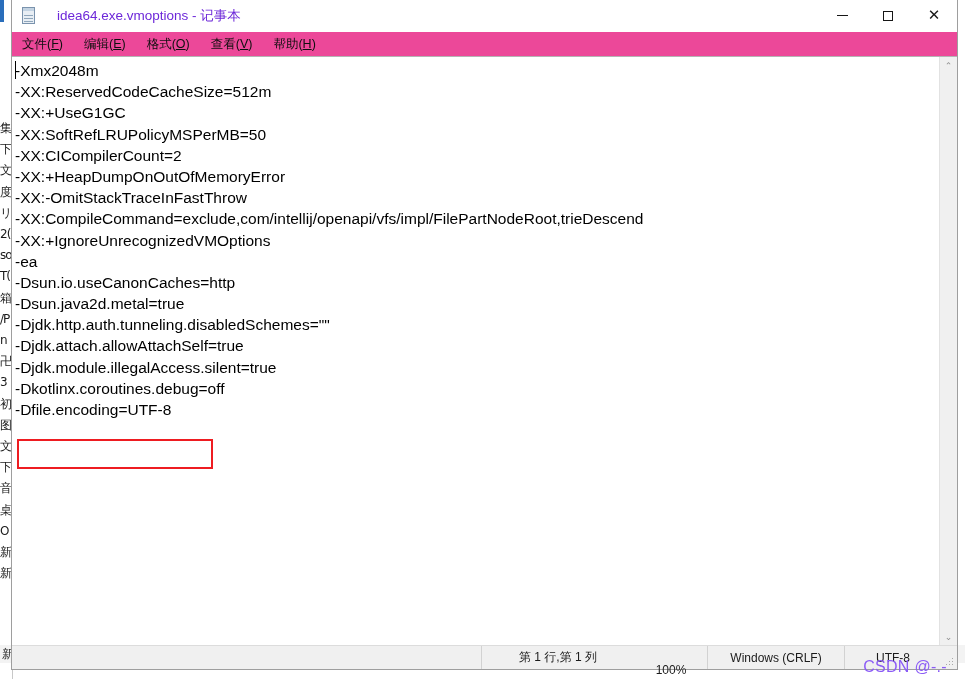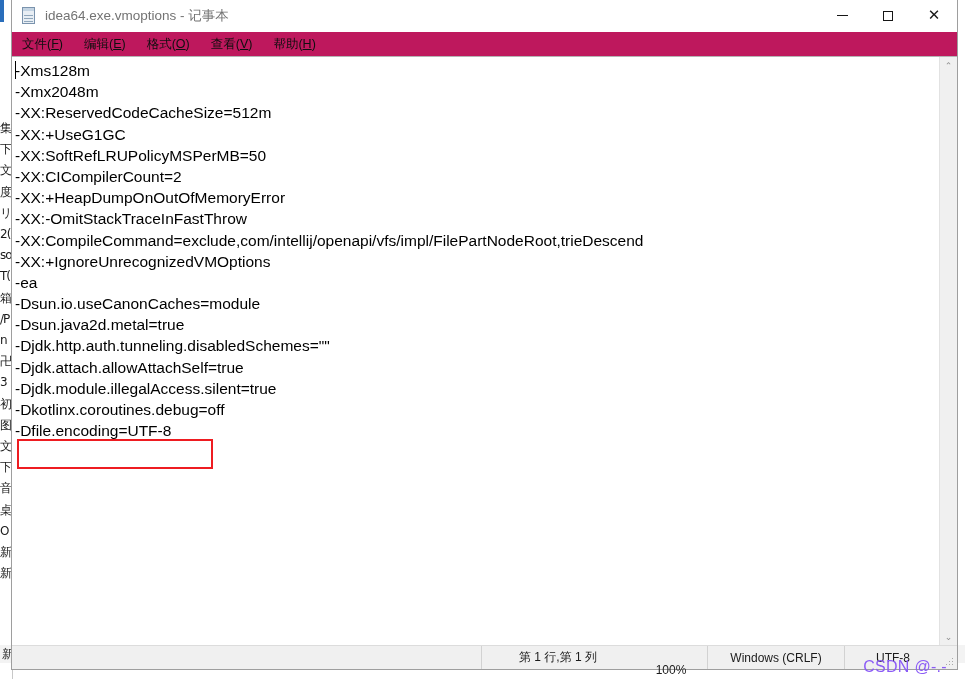--- a/index.html
+++ b/index.html
@@ -111,23 +111,23 @@
     border-bottom: none;
     box-sizing: border-box;
   }
   .title-icon .ln {
     position: absolute;
     left: 3px;
     width: 9px; height: 1px;
     background: #8fa6bb;
   }
   .title-text {
-    margin-left: 8px;
+    margin-left: 20px;
     font-size: 13.5px;
-    color: #737373;
+    color: #6d28d9;
     white-space: nowrap;
     flex: 0 0 auto;
   }
   .title-spacer { flex: 1 1 auto; }
 
   .win-btns { display: flex; height: 31px; flex: 0 0 auto; }
   .win-btn {
     width: 46px; height: 31px;
     display: flex; align-items: center; justify-content: center;
     font-size: 13px; color: #161616;
@@ -138,21 +138,21 @@
   }
   .glyph-max {
     display:block; width: 10px; height: 10px;
     border: 1px solid #161616; box-sizing: border-box;
   }
   .glyph-close { font-size: 15px; line-height: 15px; }
 
   
   .menubar {
     height: 24px;
-    background: #be185d;
+    background: #ec4899;
     display: flex;
     align-items: center;
     padding-left: 9px;
     flex: 0 0 auto;
   }
   .menu-item {
     font-size: 12.5px;
     color: #0f0f0f;
     margin-right: 19px;
     white-space: nowrap;
@@ -348,32 +348,31 @@
       <div class="menu-item"><span>编辑(</span><u>E</u><span>)</span></div>
       <div class="menu-item"><span>格式(</span><u>O</u><span>)</span></div>
       <div class="menu-item"><span>查看(</span><u>V</u><span>)</span></div>
       <div class="menu-item"><span>帮助(</span><u>H</u><span>)</span></div>
     </div>
 
     <div class="editor-wrap">
       <div class="textarea" id="textarea">
         <div class="caret"></div>
 
-        <div class="code-line">-Xms128m</div>
           <div class="code-line">-Xmx2048m</div>
           <div class="code-line">-XX:ReservedCodeCacheSize=512m</div>
           <div class="code-line">-XX:+UseG1GC</div>
           <div class="code-line">-XX:SoftRefLRUPolicyMSPerMB=50</div>
           <div class="code-line">-XX:CICompilerCount=2</div>
           <div class="code-line">-XX:+HeapDumpOnOutOfMemoryError</div>
           <div class="code-line">-XX:-OmitStackTraceInFastThrow</div>
           <div class="code-line">-XX:CompileCommand=exclude,com/intellij/openapi/vfs/impl/FilePartNodeRoot,trieDescend</div>
           <div class="code-line">-XX:+IgnoreUnrecognizedVMOptions</div>
           <div class="code-line">-ea</div>
-          <div class="code-line">-Dsun.io.useCanonCaches=module</div>
+          <div class="code-line">-Dsun.io.useCanonCaches=http</div>
           <div class="code-line">-Dsun.java2d.metal=true</div>
           <div class="code-line">-Djdk.http.auth.tunneling.disabledSchemes=""</div>
           <div class="code-line">-Djdk.attach.allowAttachSelf=true</div>
           <div class="code-line">-Djdk.module.illegalAccess.silent=true</div>
           <div class="code-line">-Dkotlinx.coroutines.debug=off</div>
           <div class="code-line">-Dfile.encoding=UTF-8</div>
           <div class="highlight-box" id="highlight-box" style="top: 381.6px; border-color: rgb(238, 28, 33);"></div>
       </div>
 
       <div class="scrollbar">

